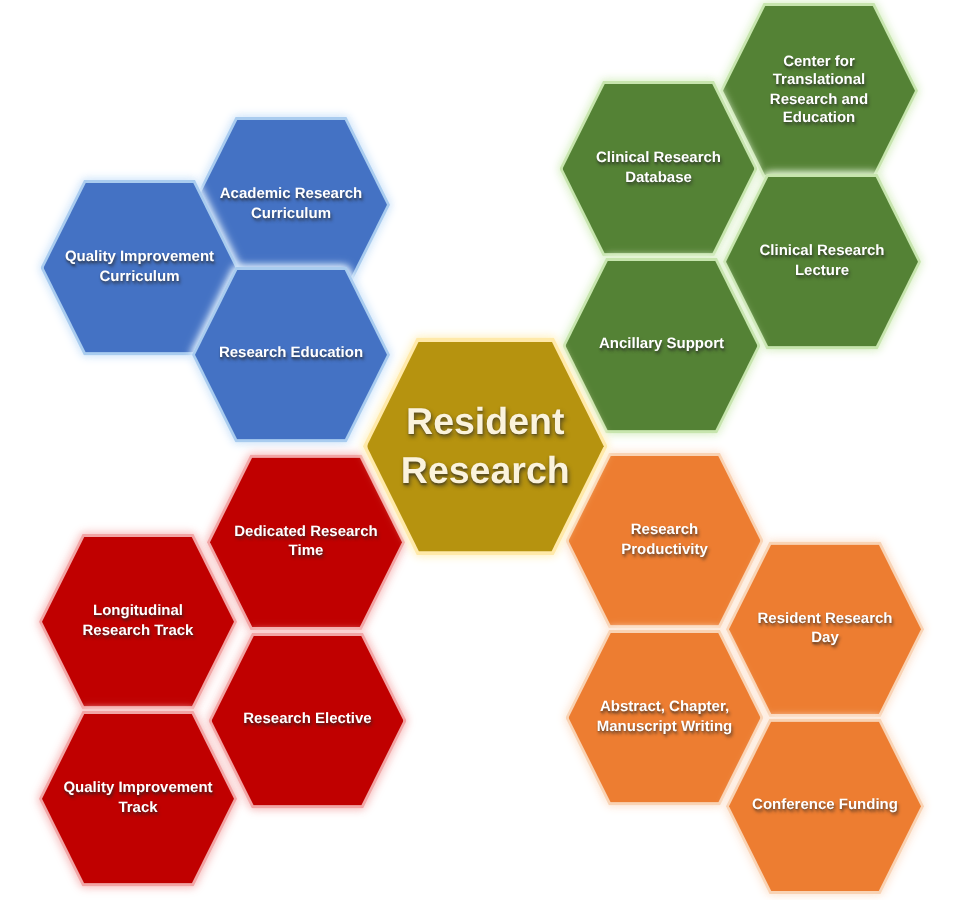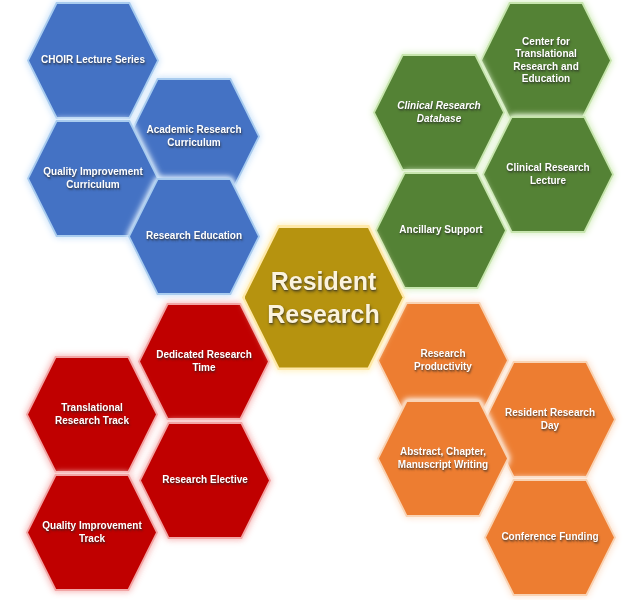--- a/index.html
+++ b/index.html
@@ -64,27 +64,20 @@
   .green  { --fc: var(--green-fill);  --bc: var(--green-border);  --gc: var(--green-glow); }
   .red    { --fc: var(--red-fill);    --bc: var(--red-border);    --gc: var(--red-glow); }
   .orange { --fc: var(--orange-fill); --bc: var(--orange-border); --gc: var(--orange-glow); }
   .gold   { --fc: var(--gold-fill);   --bc: var(--gold-border);   --gc: var(--gold-glow); }
 </style>
 </head>
 <body>
 
 <div class="canvas">
 
-  <div class="hex blue" style="left:27px; top:2px;">
-    <div class="shape">
-      <div class="inner">
-          <span class="label">CHOIR Lecture Series</span>
-        </div>
-    </div>
-  </div>
   <div class="hex blue" style="left:128px; top:60px;margin-top:18px;">
     <div class="shape">
       <div class="inner">
           <span class="label">Academic Research Curriculum</span>
         </div>
     </div>
   </div>
   <div class="hex blue" style="left:27px; top:120px;text-decoration:underline;">
     <div class="shape">
       <div class="inner">
@@ -100,21 +93,21 @@
     </div>
   </div>
 
   <div class="hex green" style="left:480px; top:2px;">
     <div class="shape">
       <div class="inner">
           <span class="label narrow">Center for Translational Research and Education</span>
         </div>
     </div>
   </div>
-  <div class="hex green" style="left:373px; top:54px;font-style:italic;">
+  <div class="hex green" style="left:373px; top:54px;">
     <div class="shape">
       <div class="inner">
           <span class="label">Clinical Research Database</span>
         </div>
     </div>
   </div>
   <div class="hex green" style="left:482px; top:116px;">
     <div class="shape">
       <div class="inner">
           <span class="label">Clinical Research Lecture</span>
@@ -132,21 +125,21 @@
   <div class="hex red" style="left:138px; top:303px;">
     <div class="shape">
       <div class="inner">
           <span class="label">Dedicated Research Time</span>
         </div>
     </div>
   </div>
   <div class="hex red" style="left:26px; top:356px;">
     <div class="shape">
       <div class="inner">
-          <span class="label">Translational Research Track</span>
+          <span class="label">Longitudinal Research Track</span>
         </div>
     </div>
   </div>
   <div class="hex red" style="left:26px; top:474px;">
     <div class="shape">
       <div class="inner">
           <span class="label">Quality Improvement Track</span>
         </div>
     </div>
   </div>
@@ -165,21 +158,21 @@
         </div>
     </div>
   </div>
   <div class="hex orange" style="left:484px; top:361px;">
     <div class="shape">
       <div class="inner">
           <span class="label">Resident Research Day</span>
         </div>
     </div>
   </div>
-  <div class="hex orange" style="left:377px; top:400px;">
+  <div class="hex orange" style="left:377px; top:420px;">
     <div class="shape">
       <div class="inner">
           <span class="label">Abstract, Chapter, Manuscript Writing</span>
         </div>
     </div>
   </div>
   <div class="hex gold center-hex" style="left:242px; top:225px;">
     <div class="shape">
       <div class="inner">
           <span class="label">Resident Research</span>

